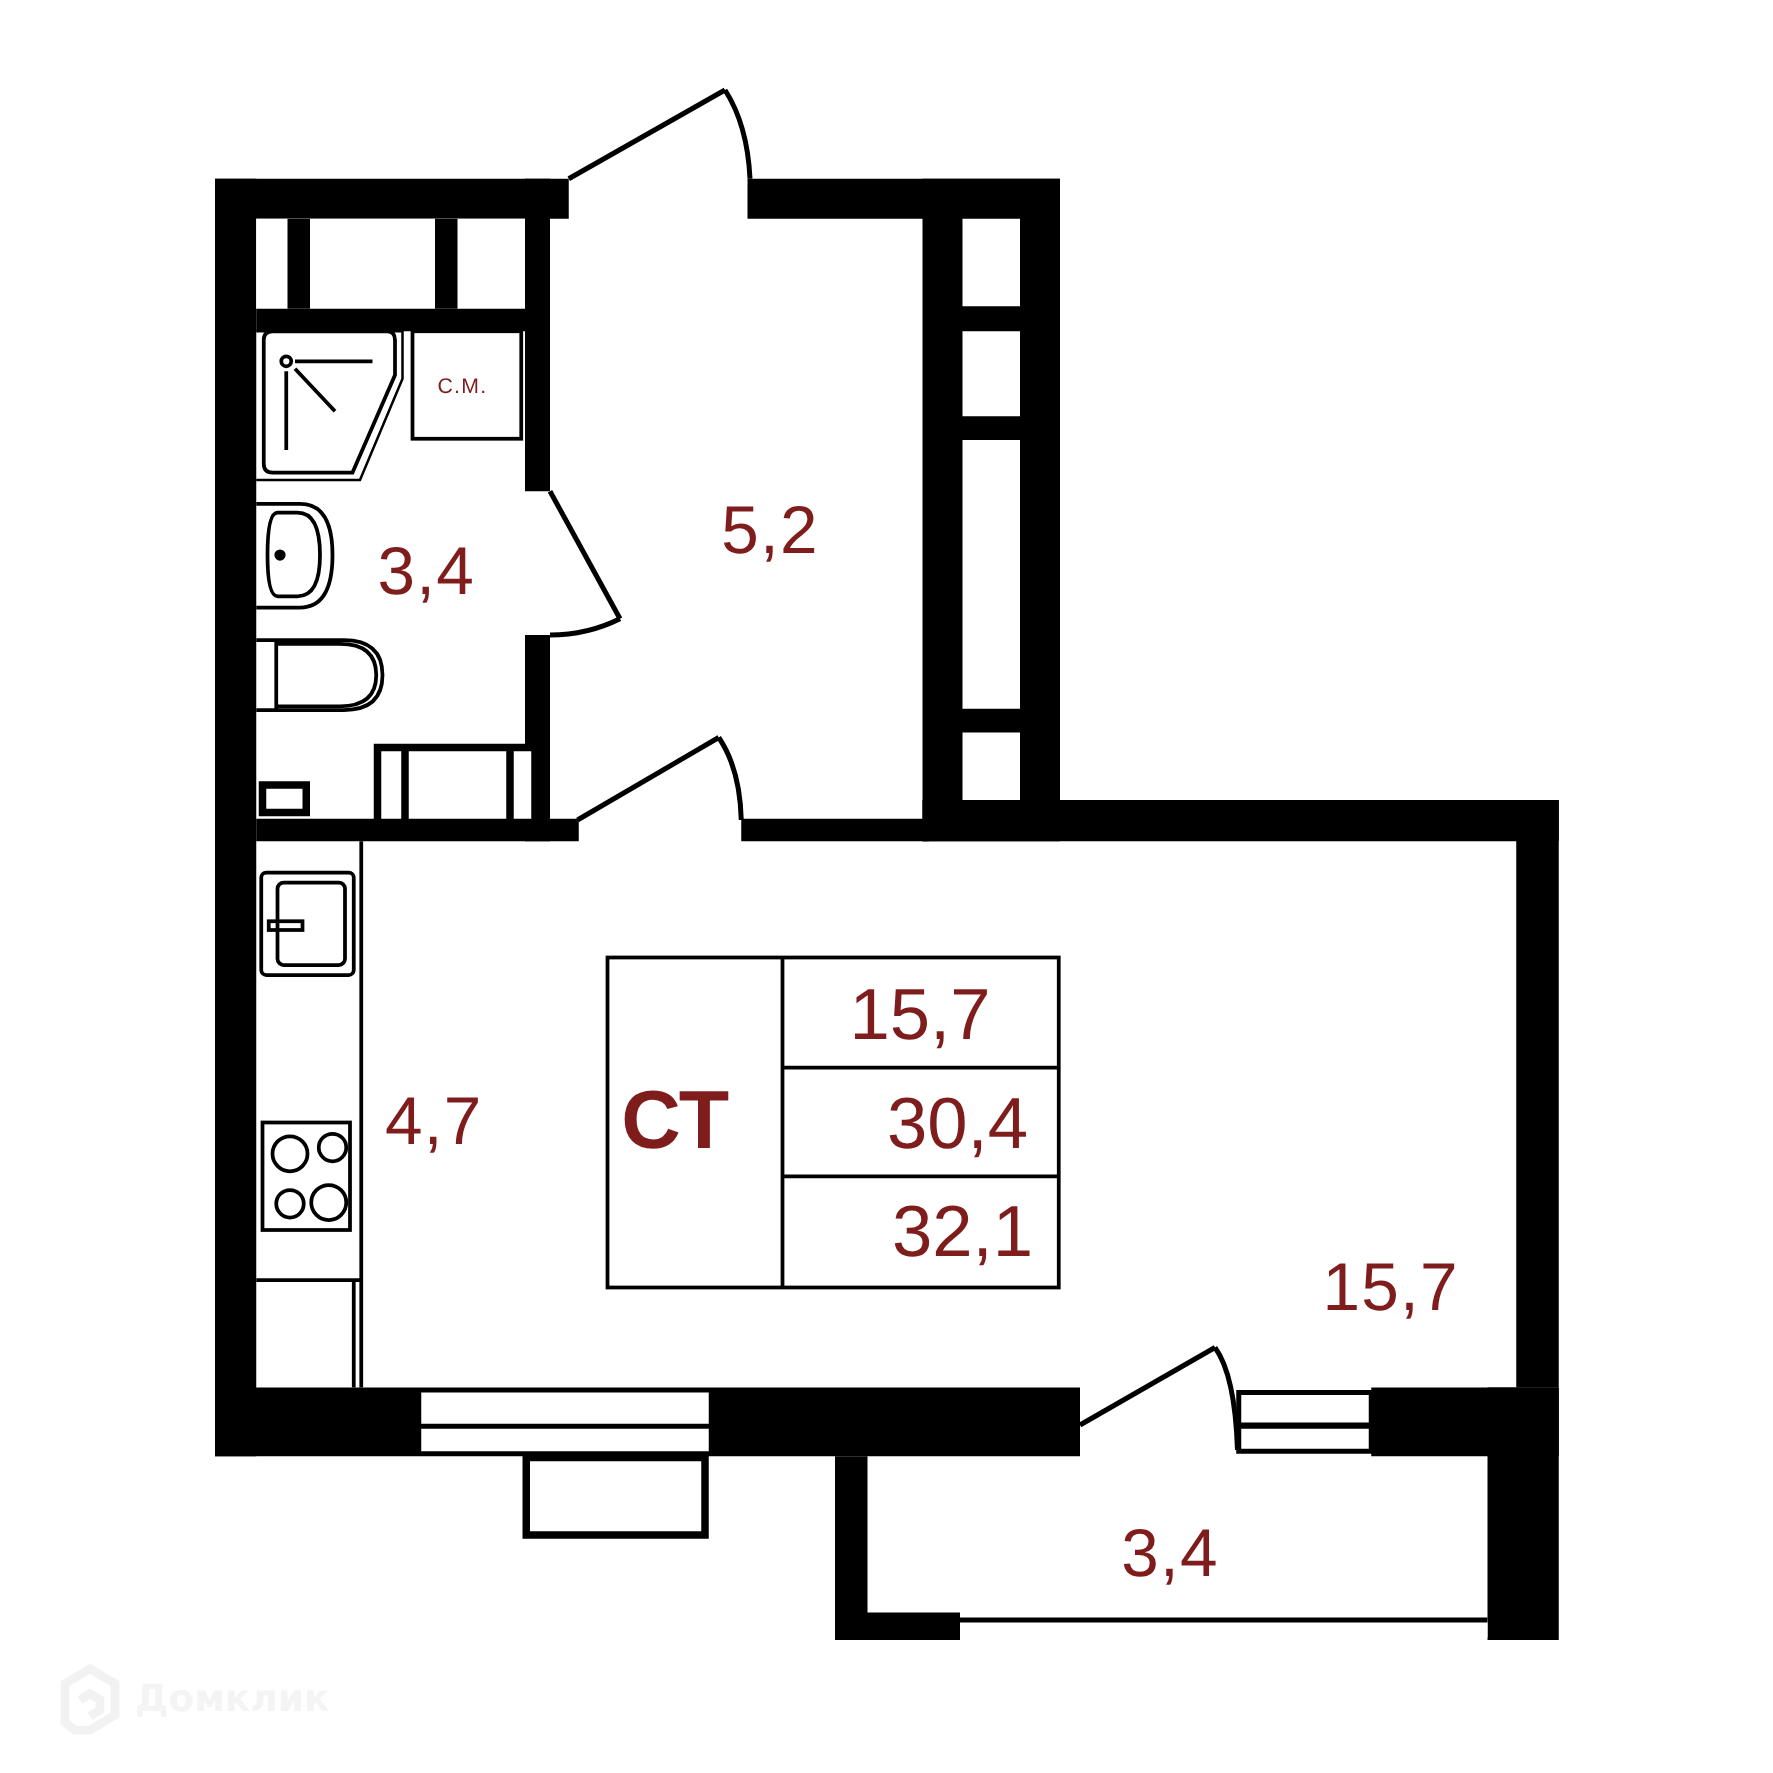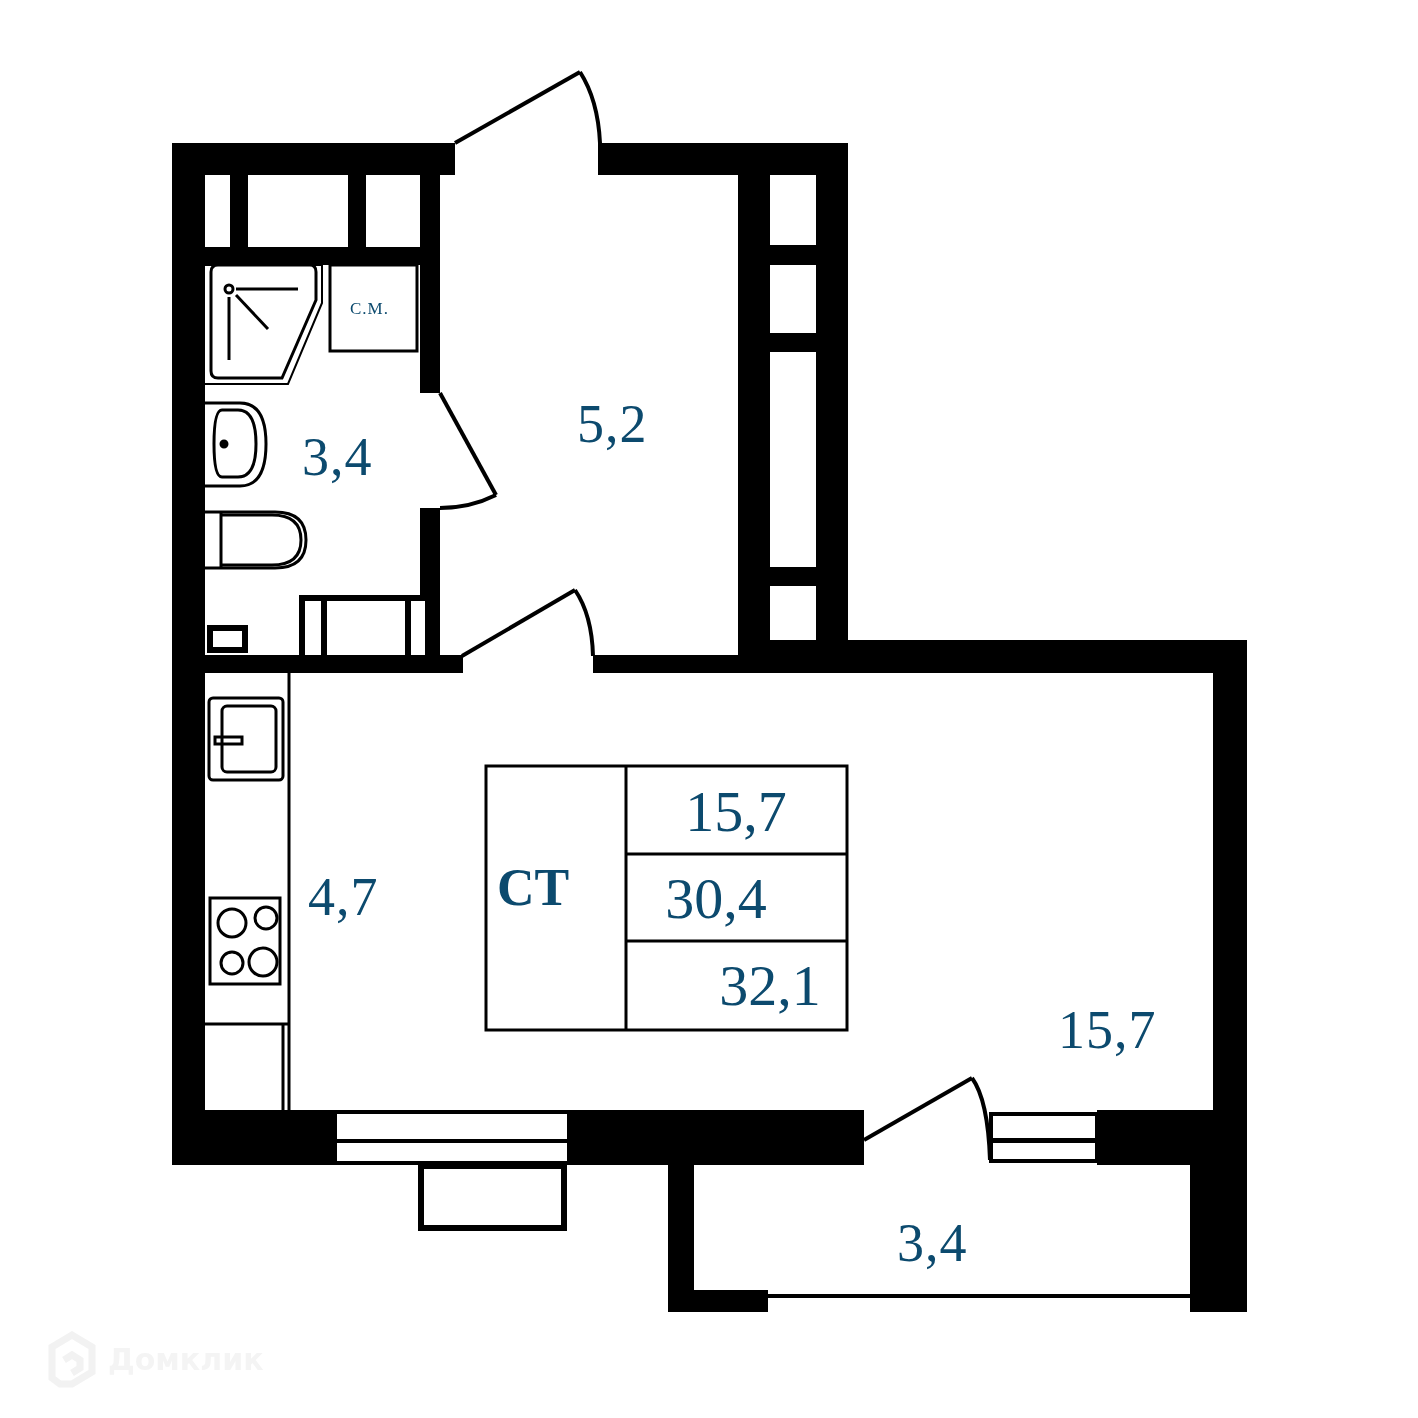--- a/index.html
+++ b/index.html
@@ -1,21 +1,21 @@
 <!DOCTYPE html>
 <html><head>
   <meta charset="utf-8">
   <style>
     html, body { margin: 0; padding: 0; background: #ffffff; }
     body { width: 1418px; height: 1418px; position: relative; overflow: hidden; }
     svg { position: absolute; left: 0; top: 0; }
-    .lbl { position: absolute; font-family: Liberation Serif, serif; color: #0c4a6e; white-space: nowrap; line-height: 1; }
+    .lbl { position: absolute; font-family: Liberation Sans, sans-serif; color: #7f1d1d; white-space: nowrap; line-height: 1; }
     .area { font-size: 54px; font-weight: 400; letter-spacing: 1px; }
     .cm { font-size: 17px; letter-spacing: 1px; }
-    .ct { font-size: 52px; font-weight: 700; }
+    .ct { font-size: 66px; font-weight: 700; }
     .tbl-val { font-size: 58px; font-weight: 400; width: 220px; text-align: center; }
     .brand { font-family: "DejaVu Sans", sans-serif; font-size: 30px; font-weight: 700; color: #f4f4f4; }
   </style>
 </head>
 <body>
 
 <svg width="1418" height="1418" viewBox="0 0 1418 1418" xmlns="http://www.w3.org/2000/svg">
 
   <g fill="#000">
 
@@ -164,16 +164,16 @@
 <div class="lbl cm" style="left:350px; top:300px;">С.М.</div>
 
 <div class="lbl area" style="left:302px; top:430px;">3,4</div>
 <div class="lbl area" style="left:577px; top:397px;">5,2</div>
 <div class="lbl area" style="left:308px; top:870px;text-align:right;">4,7</div>
 <div class="lbl area" style="left:1058px; top:1003px;">15,7</div>
 <div class="lbl area" style="left:897px; top:1216px;">3,4</div>
 
 <div class="lbl ct" style="left:497px; top:862px;">СТ</div>
 <div class="lbl tbl-val" style="left:626px; top:783px;">15,7</div>
-<div class="lbl tbl-val" style="left:606px; top:870px;">30,4</div>
+<div class="lbl tbl-val" style="left:656px; top:870px;">30,4</div>
 <div class="lbl tbl-val" style="left:660px; top:957px;">32,1</div>
 
 <div class="lbl brand" style="left:108px; top:1345px;">Домклик</div>
 
 </body></html>

